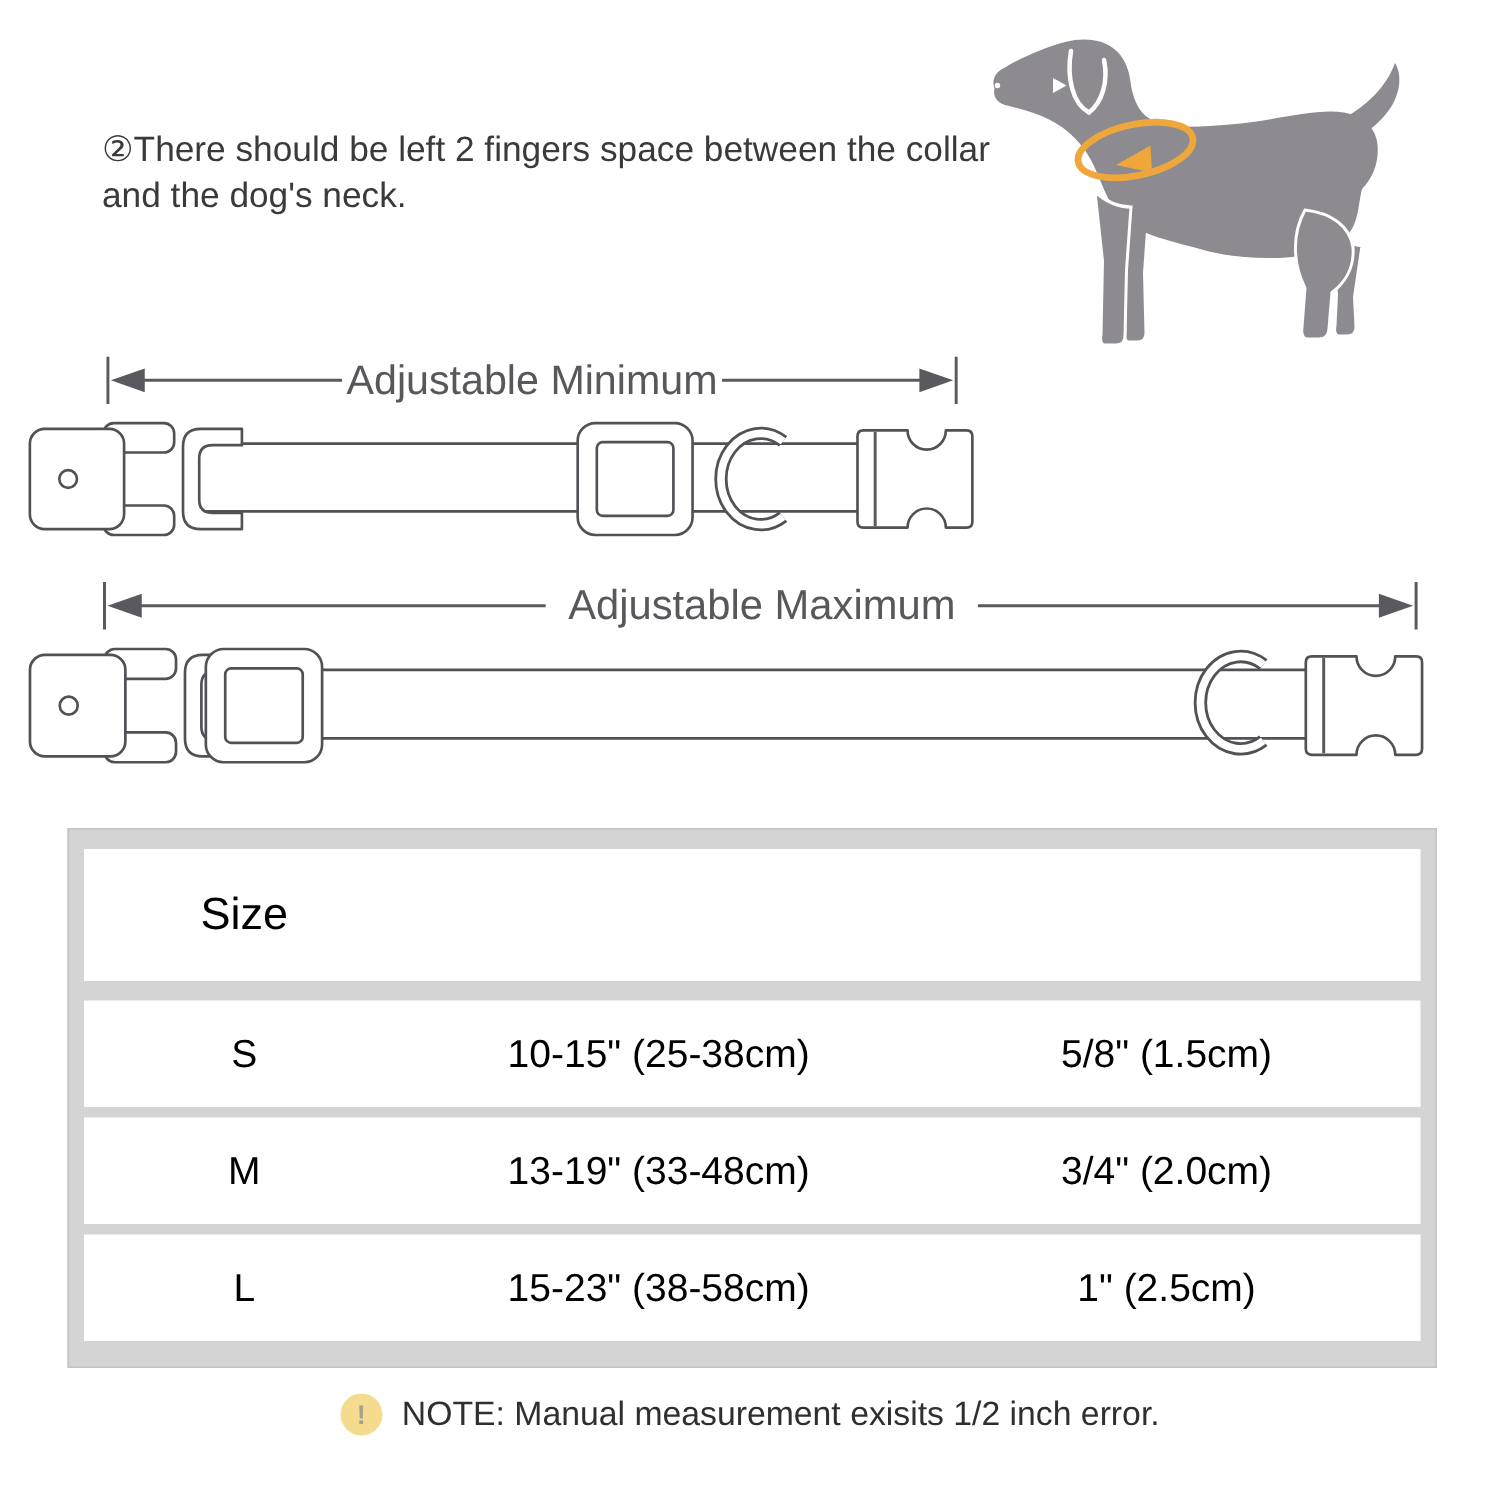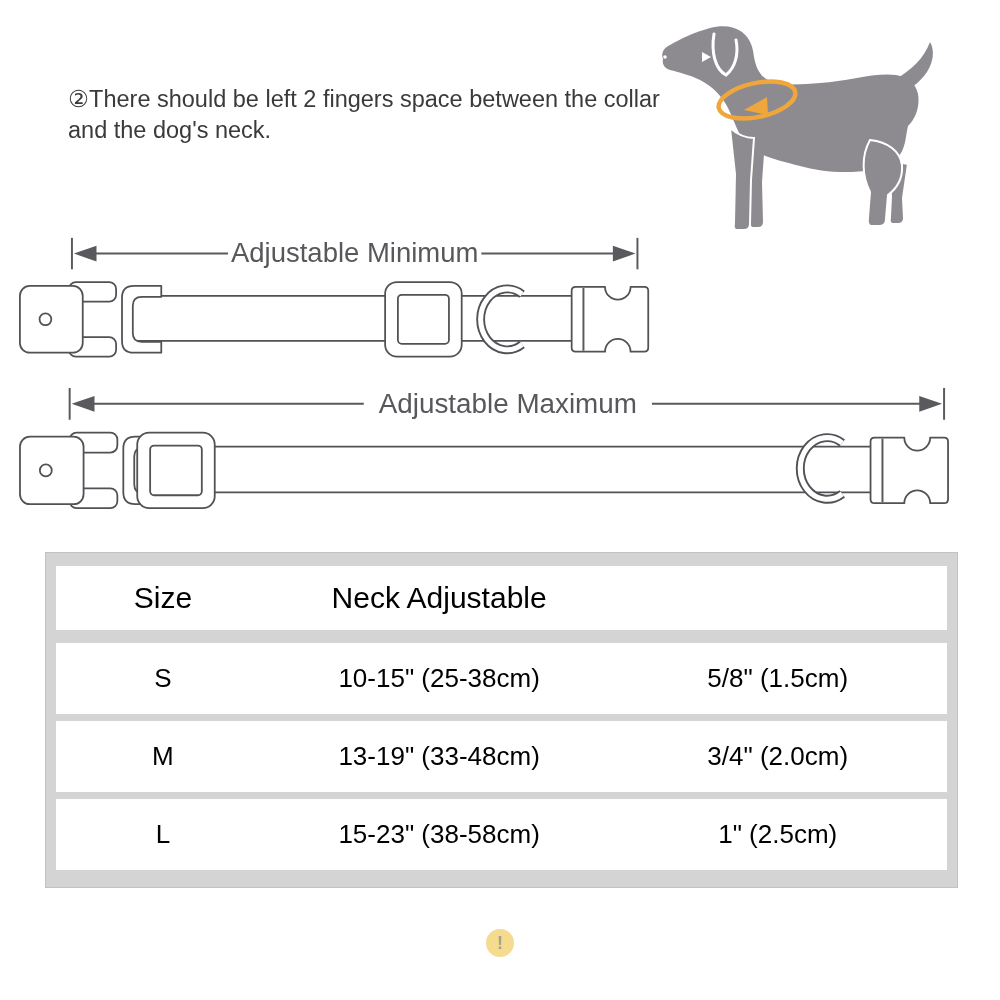--- a/index.html
+++ b/index.html
@@ -33,21 +33,21 @@
   
   .size-table{
     position:absolute;left:45px;top:552px;width:913px;box-sizing:border-box;
     background:#D4D4D4;border:1px solid #C2C2C2;
     padding:13px 10px 17px 10px;display:flex;flex-direction:column;
   }
   .trow{
     background:#ffffff;display:grid;grid-template-columns:24% 38% 38%;
     align-items:center;text-align:center;color:#000;
   }
-  .trow-head{height:64px;font-size:30px;margin-bottom:13px;}
+  .trow-head{height:88px;font-size:30px;margin-bottom:13px;}
   .trow-data{height:71px;font-size:26px;}
   .trow-data + .trow-data{margin-top:7px;}
 
   
   .note{
     position:absolute;left:0;top:929px;width:100%;
     display:flex;justify-content:center;align-items:center;gap:13px;
   }
   .note-icon{
     width:28px;height:28px;border-radius:50%;background:#F5DB8E;
@@ -188,36 +188,36 @@
       <g>
         <path class="collar" d="M 862,62 Q 862,58 866,58 L 896,58 A 13 13 0 0 0 922,58 L 936,58 Q 940,58 940,62 L 940,120 Q 940,124 936,124 L 922,124 A 13 13 0 0 0 896,124 L 866,124 Q 862,124 862,120 Z"></path>
         <line class="dim-line" x1="874" y1="59" x2="874" y2="123" stroke-width="1.8"></line>
       </g>
     </g>
   </svg>
 
   <div class="size-table">
     <div class="trow trow-head">
       <div>Size</div>
-      <div>Neck Adjustable</div>
     </div>
     <div class="trow trow-data">
       <div>S</div>
       <div>10-15" (25-38cm)</div>
       <div>5/8" (1.5cm)</div>
     </div>
     <div class="trow trow-data">
       <div>M</div>
       <div>13-19" (33-48cm)</div>
       <div>3/4" (2.0cm)</div>
     </div>
     <div class="trow trow-data">
       <div>L</div>
       <div>15-23" (38-58cm)</div>
       <div>1" (2.5cm)</div>
     </div>
   </div>
 
   <div class="note">
     <div class="note-icon">!</div>
+    <div class="note-text">NOTE: Manual measurement exisits 1/2 inch error.</div>
   </div>
 
 </div>
 
 </body></html>

